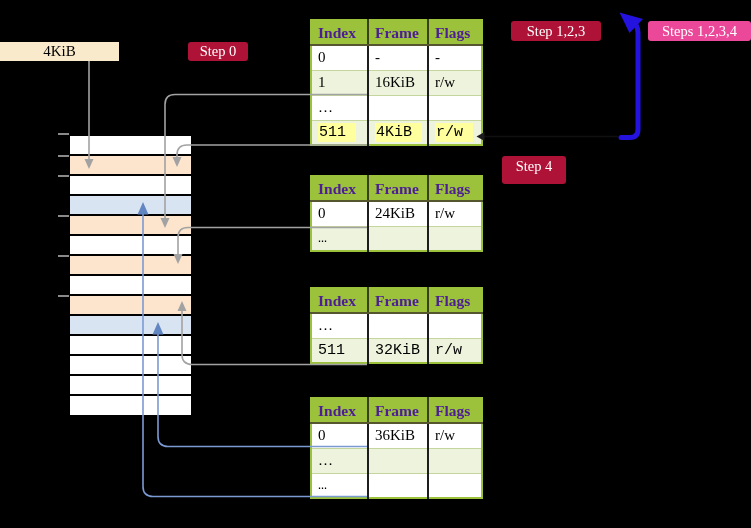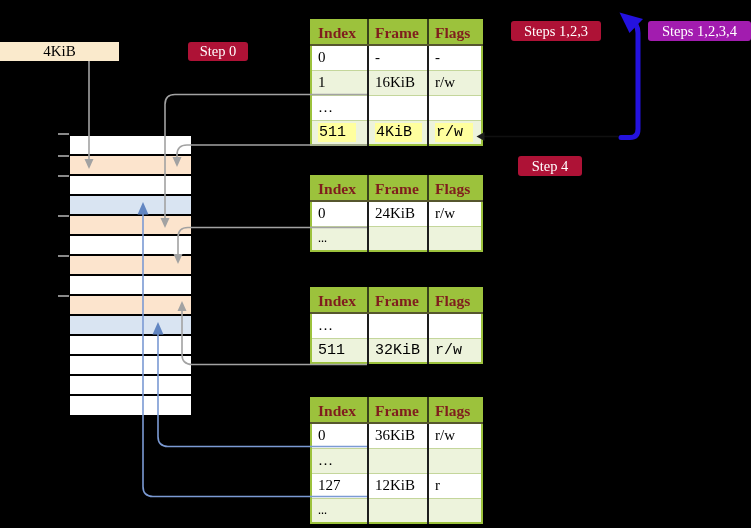--- a/index.html
+++ b/index.html
@@ -5,39 +5,39 @@
   html,body{margin:0;padding:0;background:#000;}
   #stage{position:relative;width:751px;height:528px;background:#000;overflow:hidden;
          font-family:"Liberation Serif","DejaVu Serif",serif;}
 
   
   .label4k{position:absolute;left:0;top:42px;width:119px;height:19px;background:#faeacc;
            color:#000;text-align:center;font-size:15px;line-height:19px;}
   .badge{position:absolute;color:#fff;font-size:14.5px;line-height:20px;text-align:center;
          border-radius:3px;white-space:nowrap;}
   .crimson{background:#ae1236;}
-  .violet{background:#a21caf;}
+  .violet{background:#ec4899;}
   .b-step0{left:188px;top:42px;width:60px;height:19px;line-height:19px;}
   .b-steps123{left:511px;top:21px;width:90px;height:20px;}
   .b-steps1234{left:648px;top:21px;width:103px;height:20px;}
-  .b-step4{left:518px;top:156px;width:64px;height:20px;}
+  .b-step4{left:502px;top:156px;width:64px;height:28px;}
 
   
   .memcol{position:absolute;left:69px;top:135px;width:121px;border:1px solid #000;}
   .mrow{height:18px;border-bottom:2px solid #000;}
   .mrow:last-child{border-bottom:none;height:19px;}
   .mrow.white{background:#ffffff;}
   .mrow.peach{background:#fce4cd;}
   .mrow.blue{background:#d9e4f2;}
   .tick{position:absolute;left:58px;width:11px;height:2px;background:#8a8a8a;}
 
   
   table.pt{position:absolute;left:310px;border-collapse:collapse;background:#fff;
            border:2px solid #9cc23c;table-layout:fixed;width:171px;}
-  .pt th{background:#9cc23c;color:#7f1d1d;font-weight:bold;text-align:left;
+  .pt th{background:#9cc23c;color:#4c1d95;font-weight:bold;text-align:left;
          height:25px;box-sizing:border-box;padding:0 0 0 6px;font-size:15.5px;
          border-right:2px solid #39411b;border-bottom:2px solid #56562e;}
   .pt th:last-child{border-right:none;}
   .pt td{height:25px;box-sizing:border-box;padding:0 0 0 6px;font-size:15px;color:#000;
          border-right:2px solid #1d1d1d;border-bottom:1.5px solid #c4d69b;white-space:nowrap;}
   .pt td:last-child{border-right:none;}
   .pt tbody tr:nth-child(even){background:#edf3dc;}
   .pt tbody tr:last-child td{border-bottom:none;font-family:Liberation Mono, monospace;}
   .t1{top:19px;} .t2{top:175px;} .t3{top:287px;} .t4{top:397px;}
   .hl{background:#ffff9e;padding:1px 10px 1px 1px;}
@@ -46,21 +46,21 @@
   svg.overlay{position:absolute;left:0;top:0;pointer-events:none;z-index:5;}
 </style>
 </head>
 <body>
 
 <div id="stage">
 
   <div class="label4k">4KiB</div>
 
   <div class="badge crimson b-step0">Step 0</div>
-  <div class="badge crimson b-steps123">Steps 1,2,3</div>
+  <div class="badge crimson b-steps123">Step 1,2,3</div>
   <div class="badge violet  b-steps1234">Steps 1,2,3,4</div>
   <div class="badge crimson b-step4">Step 4</div>
 
   <div class="memcol">
       <div class="mrow white"></div>
       <div class="mrow peach"></div>
       <div class="mrow white"></div>
       <div class="mrow blue"></div>
       <div class="mrow peach"></div>
       <div class="mrow white"></div>
@@ -191,25 +191,20 @@
         <td>0</td>
         <td>36KiB</td>
         <td>r/w</td>
       </tr>
       <tr>
         <td>…</td>
         <td></td>
         <td></td>
       </tr>
       <tr>
-        <td>127</td>
-        <td>12KiB</td>
-        <td>r</td>
-      </tr>
-      <tr>
         <td>…</td>
         <td></td>
         <td></td>
       </tr>
     </tbody>
   </table>
 
   <svg class="overlay" width="751" height="528" viewBox="0 0 751 528">
 
     <path d="M89 61 L89 159" stroke="#a2a2a2" stroke-width="1.6" fill="none"></path>

